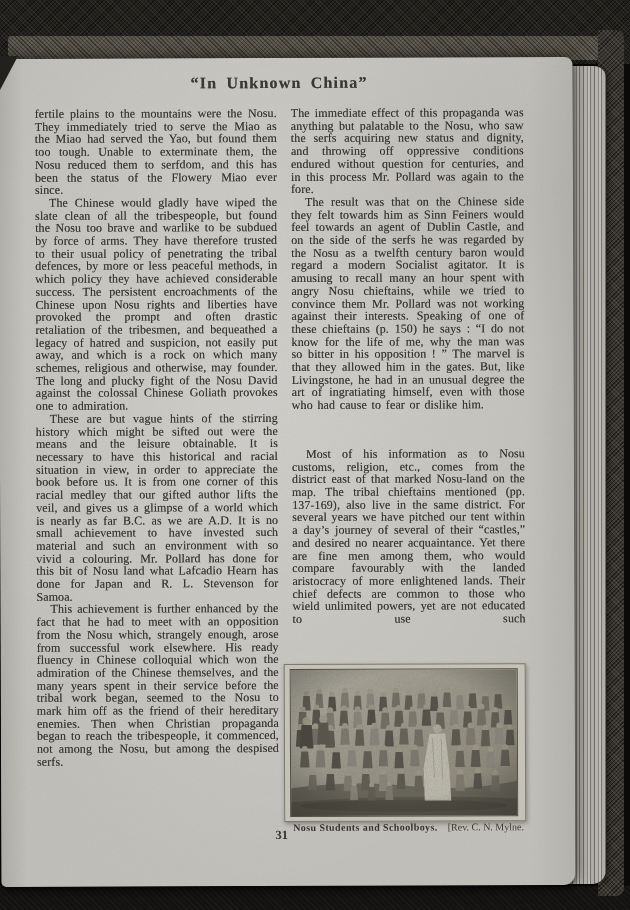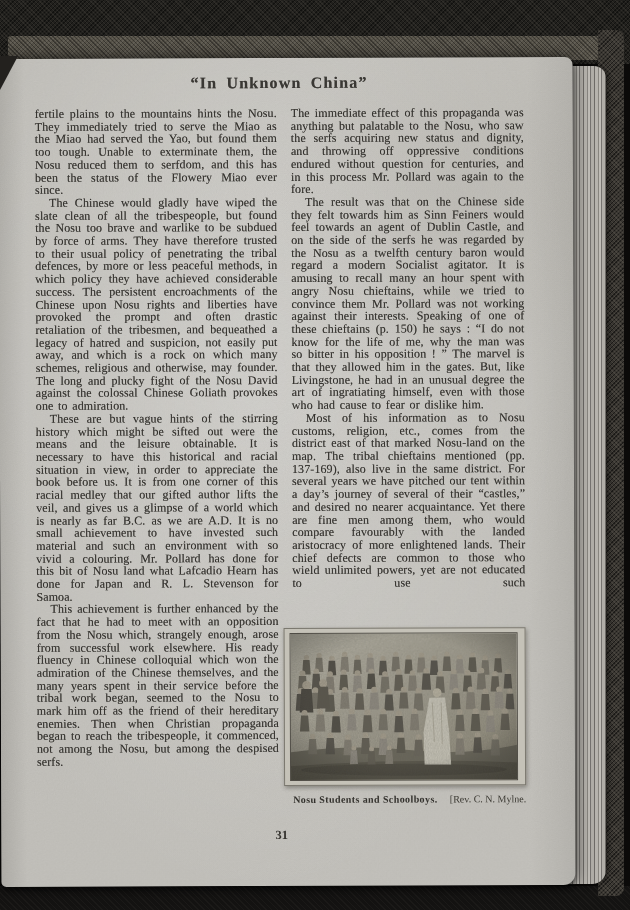--- a/index.html
+++ b/index.html
@@ -77,32 +77,31 @@
   }
   .columns { display:flex; gap:14px; }
   .col { text-align:justify; hyphens:auto; }
   .col-left { width:242px; }
   .col-right { width:233px; }
   .col p {
     font-size:12px; line-height:12.7px; letter-spacing:.1px; word-spacing:1.6px;
     text-indent:14px; text-shadow:0 0 .4px rgba(45,43,40,.55);
   }
   .col p.noindent { text-indent:0; }
-  .col p.runon { text-align-last:justify; }
+  .col p.runon { text-align-last:justify;margin-top:36px; }
   
   .photo-wrap { margin:38px 0 0 -9px; width:242px; }
   .photo-print {
     background:#c5c2b8; padding:4px 5px; border:1px solid #7b786f;
     box-shadow:1px 2px 4px rgba(60,58,52,.45);
   }
   .photo-img { display:block; border:1px solid #4f4c45; }
   .caption-row {
-    margin-top:8px; padding-left:9px; display:flex; gap:10px; align-items:baseline;
+    padding-left:9px; display:flex; gap:10px; align-items:baseline;
     white-space:nowrap;
-    justify-content:space-between;
   }
   .caption { font-size:10px; font-weight:700; letter-spacing:.4px; color:#33312d; }
   .credit { font-size:10px; color:#3a3832; }
   .page-number {
     position:absolute; left:36px; top:770px; width:489px; text-align:center;
     font-size:12.5px; font-weight:700; color:#33312d;
   }
 </style>
 </head>
 <body>
@@ -125,21 +124,21 @@
 <div class="page">
   <svg class="page-noise" preserveAspectRatio="none">
     <rect width="100%" height="100%" filter="url(#grain)"></rect>
   </svg>
 
   <div class="text-block">
     <div class="page-header">“In Unknown China”</div>
 
     <div class="columns">
       <div class="col col-left">
-        <p class="noindent">fertile plains to the mountains hints the Nosu. They immediately tried to serve the Miao as the Miao had served the Yao, but found them too tough. Unable to exterminate them, the Nosu reduced them to serfdom, and this has been the status of the Flowery Miao ever since.</p>
+        <p class="noindent">fertile plains to the mountains were the Nosu. They immediately tried to serve the Miao as the Miao had served the Yao, but found them too tough. Unable to exterminate them, the Nosu reduced them to serfdom, and this has been the status of the Flowery Miao ever since.</p>
         <p>The Chinese would gladly have wiped the slate clean of all the tribespeople, but found the Nosu too brave and warlike to be subdued by force of arms. They have therefore trusted to their usual policy of penetrating the tribal defences, by more or less peaceful methods, in which policy they have achieved considerable success. The persistent encroachments of the Chinese upon Nosu rights and liberties have provoked the prompt and often drastic retaliation of the tribesmen, and bequeathed a legacy of hatred and suspicion, not easily put away, and which is a rock on which many schemes, religious and otherwise, may founder. The long and plucky fight of the Nosu David against the colossal Chinese Goliath provokes one to admiration.</p>
         <p>These are but vague hints of the stirring history which might be sifted out were the means and the leisure obtainable. It is necessary to have this historical and racial situation in view, in order to appreciate the book before us. It is from one corner of this racial medley that our gifted author lifts the veil, and gives us a glimpse of a world which is nearly as far B.C. as we are A.D. It is no small achievement to have invested such material and such an environment with so vivid a colouring. Mr. Pollard has done for this bit of Nosu land what Lafcadio Hearn has done for Japan and R. L. Stevenson for Samoa.</p>
         <p>This achievement is further enhanced by the fact that he had to meet with an opposition from the Nosu which, strangely enough, arose from successful work elsewhere. His ready fluency in Chinese colloquial which won the admiration of the Chinese themselves, and the many years spent in their service before the tribal work began, seemed to the Nosu to mark him off as the friend of their hereditary enemies. Then when Christian propaganda began to reach the tribespeople, it commenced, not among the Nosu, but among the despised serfs.</p>
       </div>
 
       <div class="col col-right">
         <p class="noindent">The immediate effect of this propaganda was anything but palatable to the Nosu, who saw the serfs acquiring new status and dignity, and throwing off oppressive conditions endured without question for centuries, and in this process Mr. Pollard was again to the fore.</p>
         <p>The result was that on the Chinese side they felt towards him as Sinn Feiners would feel towards an agent of Dublin Castle, and on the side of the serfs he was regarded by the Nosu as a twelfth century baron would regard a modern Socialist agitator. It is amusing to recall many an hour spent with angry Nosu chieftains, while we tried to convince them Mr. Pollard was not working against their interests. Speaking of one of these chieftains (p. 150) he says : “I do not know for the life of me, why the man was so bitter in his opposition ! ” The marvel is that they allowed him in the gates. But, like Livingstone, he had in an unusual degree the art of ingratiating himself, even with those who had cause to fear or dislike him.</p>
         <p class="runon">Most of his information as to Nosu customs, religion, etc., comes from the district east of that marked Nosu-land on the map. The tribal chieftains mentioned (pp. 137-169), also live in the same district. For several years we have pitched our tent within a day’s journey of several of their “castles,” and desired no nearer acquaintance. Yet there are fine men among them, who would compare favourably with the landed aristocracy of more enlightened lands. Their chief defects are common to those who wield unlimited powers, yet are not educated to use such</p>
 

